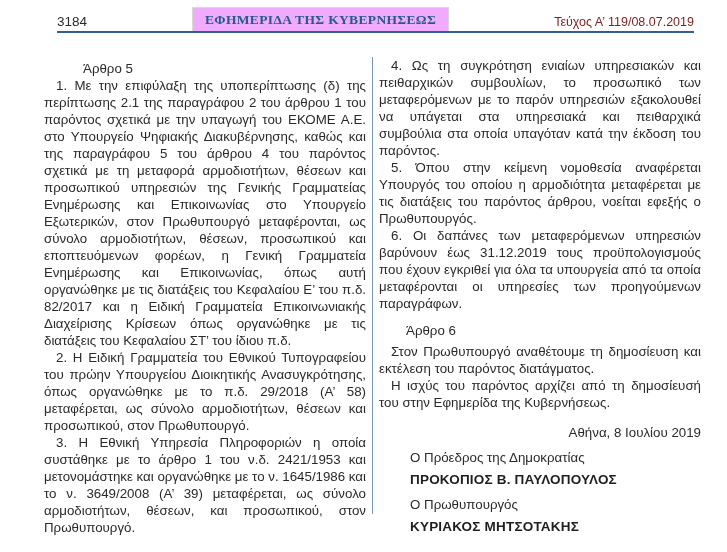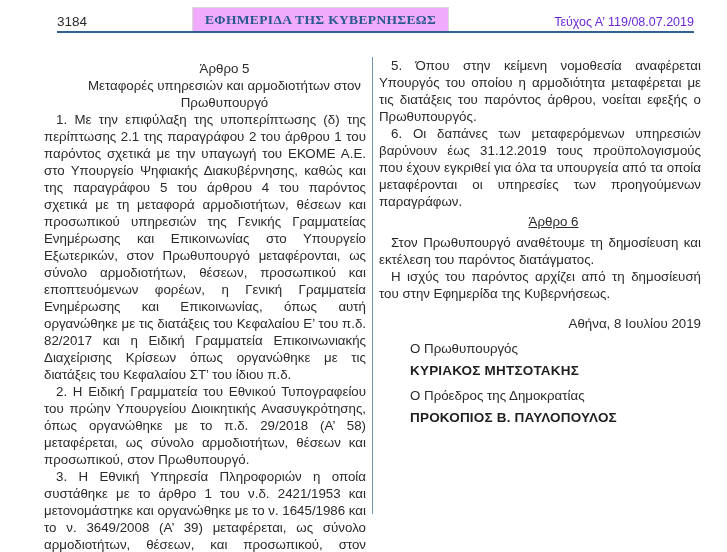--- a/index.html
+++ b/index.html
@@ -17,31 +17,31 @@
   .header{
     position:absolute;left:57px;top:5px;width:637px;height:26px;
     display:flex;align-items:flex-end;justify-content:space-between;
   }
   .page-num{font-size:13.5px;line-height:15px;padding-bottom:2px;color:var(--text);}
   .gazette-title{
     font-family:"Liberation Serif","DejaVu Serif",serif;font-weight:bold;
     font-size:13.5px;line-height:14px;color:var(--header-blue);letter-spacing:.35px;
     border:1px solid #d9d9d9;padding:5px 12px 4px;margin-bottom:-1px;background:#f0abfc;
   }
-  .issue{font-size:12.5px;line-height:14px;padding-bottom:2px;color:#6d28d9;}
+  .issue{font-size:12.5px;line-height:14px;padding-bottom:2px;color:#7f1d1d;}
   .header-rule{position:absolute;left:57px;top:31px;width:637px;height:2px;background:var(--rule-blue);}
   
   .columns{position:absolute;left:44px;top:57px;width:658px;display:flex;gap:13px;}
   .col{width:322px;font-size:13.3px;line-height:17px;text-align:justify;}
   .col p{margin:0;text-indent:12px;}
   .col-divider{position:absolute;left:372px;top:57px;height:457px;width:1px;background:var(--divider-blue);}
   
-  .article-heading{margin-left:39px;text-align:center;padding-top:3px;}
+  .article-heading{margin-left:39px;text-align:left;padding-top:3px;}
   .article-heading .art-num{margin:0;}
-  .col-right .article-heading{margin-left:27px;margin-bottom:4px;text-decoration:underline;}
+  .col-right .article-heading{margin-left:27px;margin-top:7px;margin-bottom:4px;}
   
   .date-line{margin:13px 0 0 31px;text-align:right;}
   .signature{margin-left:31px;text-align:left;}
   .sig-role{margin-top:8px;}
   .sig-name{margin-top:5px;font-weight:bold;font-size:13.5px;letter-spacing:.2px;color:#201f1e;}
 </style>
 </head>
 <body>
 
 <div class="page">
@@ -53,43 +53,43 @@
   </div>
   <div class="header-rule"></div>
 
   <div class="col-divider"></div>
 
   <div class="columns">
 
     <section class="col col-left">
       <div class="article-heading">
         <div class="art-num">Άρθρο 5</div>
-        <div class="art-title">Μεταφορές υπηρεσιών και αρμοδιοτήτων στον Πρωθυπουργό</div>
       </div>
       <p>1. Με την επιφύλαξη της υποπερίπτωσης (δ) της περίπτωσης 2.1 της παραγράφου 2 του άρθρου 1 του παρόντος σχετικά με την υπαγωγή του ΕΚΟΜΕ Α.Ε. στο Υπουργείο Ψηφιακής Διακυβέρνησης, καθώς και της παραγράφου 5 του άρθρου 4 του παρόντος σχετικά με τη μεταφορά αρμοδιοτήτων, θέσεων και προσωπικού υπηρεσιών της Γενικής Γραμματείας Ενημέρωσης και Επικοινωνίας στο Υπουργείο Εξωτερικών, στον Πρωθυπουργό μεταφέρονται, ως σύνολο αρμοδιοτήτων, θέσεων, προσωπικού και εποπτευόμενων φορέων, η Γενική Γραμματεία Ενημέρωσης και Επικοινωνίας, όπως αυτή οργανώθηκε με τις διατάξεις του Κεφαλαίου Ε’ του π.δ. 82/2017 και η Ειδική Γραμματεία Επικοινωνιακής Διαχείρισης Κρίσεων όπως οργανώθηκε με τις διατάξεις του Κεφαλαίου ΣΤ’ του ίδιου π.δ.</p>
       <p>2. Η Ειδική Γραμματεία του Εθνικού Τυπογραφείου του πρώην Υπουργείου Διοικητικής Ανασυγκρότησης, όπως οργανώθηκε με το π.δ. 29/2018 (Α’ 58) μεταφέρεται, ως σύνολο αρμοδιοτήτων, θέσεων και προσωπικού, στον Πρωθυπουργό.</p>
       <p>3. Η Εθνική Υπηρεσία Πληροφοριών η οποία συστάθηκε με το άρθρο 1 του ν.δ. 2421/1953 και μετονομάστηκε και οργανώθηκε με το ν. 1645/1986 και το ν. 3649/2008 (Α’ 39) μεταφέρεται, ως σύνολο αρμοδιοτήτων, θέσεων, και προσωπικού, στον Πρωθυπουργό.</p>
     </section>
 
     <section class="col col-right">
+      <p>4. Ως τη συγκρότηση ενιαίων υπηρεσιακών και πειθαρχικών συμβουλίων, το προσωπικό των μεταφερόμενων με το παρόν υπηρεσιών εξακολουθεί να υπάγεται στα υπηρεσιακά και πειθαρχικά συμβούλια στα οποία υπαγόταν κατά την έκδοση του παρόντος.</p>
       <p>5. Όπου στην κείμενη νομοθεσία αναφέρεται Υπουργός του οποίου η αρμοδιότητα μεταφέρεται με τις διατάξεις του παρόντος άρθρου, νοείται εφεξής ο Πρωθυπουργός.</p>
       <p>6. Οι δαπάνες των μεταφερόμενων υπηρεσιών βαρύνουν έως 31.12.2019 τους προϋπολογισμούς που έχουν εγκριθεί για όλα τα υπουργεία από τα οποία μεταφέρονται οι υπηρεσίες των προηγούμενων παραγράφων.</p>
 
       <div class="article-heading">
         <div class="art-num">Άρθρο 6</div>
       </div>
       <p>Στον Πρωθυπουργό αναθέτουμε τη δημοσίευση και εκτέλεση του παρόντος διατάγματος.</p>
       <p>Η ισχύς του παρόντος αρχίζει από τη δημοσίευσή του στην Εφημερίδα της Κυβερνήσεως.</p>
 
       <div class="date-line">Αθήνα, 8 Ιουλίου 2019</div>
 
       <div class="signature">
+        <div class="sig-role">Ο Πρόεδρος της Δημοκρατίας</div>
+        <div class="sig-name">ΠΡΟΚΟΠΙΟΣ Β. ΠΑΥΛΟΠΟΥΛΟΣ</div>
+      </div>
+      <div class="signature">
         <div class="sig-role">Ο Πρωθυπουργός</div>
         <div class="sig-name">ΚΥΡΙΑΚΟΣ ΜΗΤΣΟΤΑΚΗΣ</div>
-      </div>
-      <div class="signature">
-        <div class="sig-role">Ο Πρόεδρος της Δημοκρατίας</div>
-        <div class="sig-name">ΠΡΟΚΟΠΙΟΣ Β. ΠΑΥΛΟΠΟΥΛΟΣ</div>
       </div>
     </section>
 
   </div>
 </div>
 
 </body></html>

